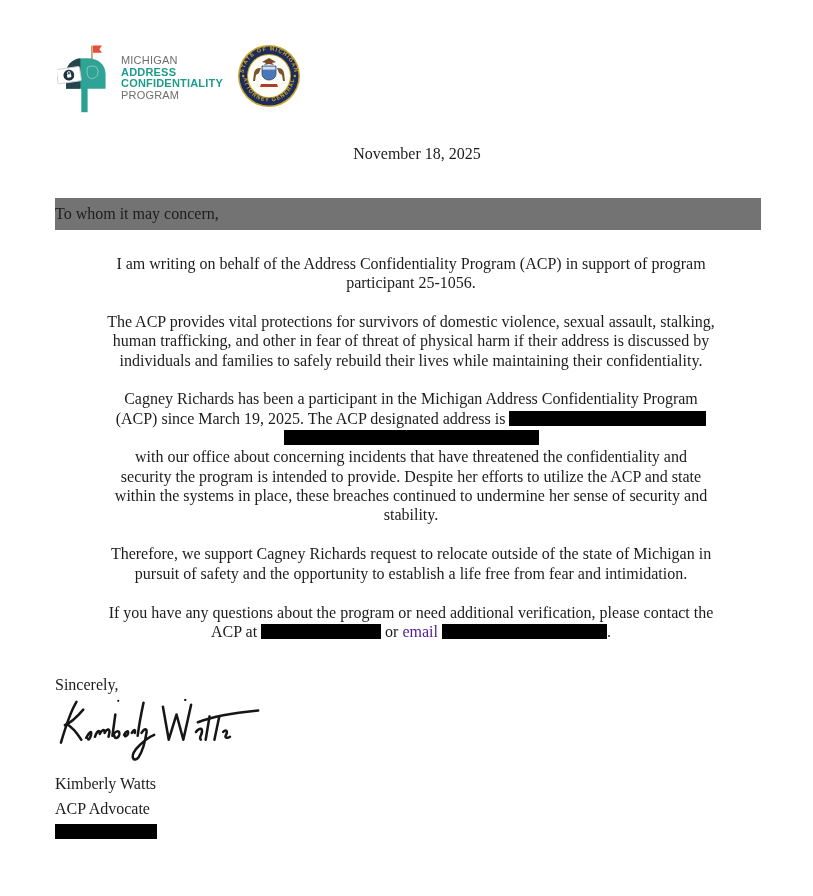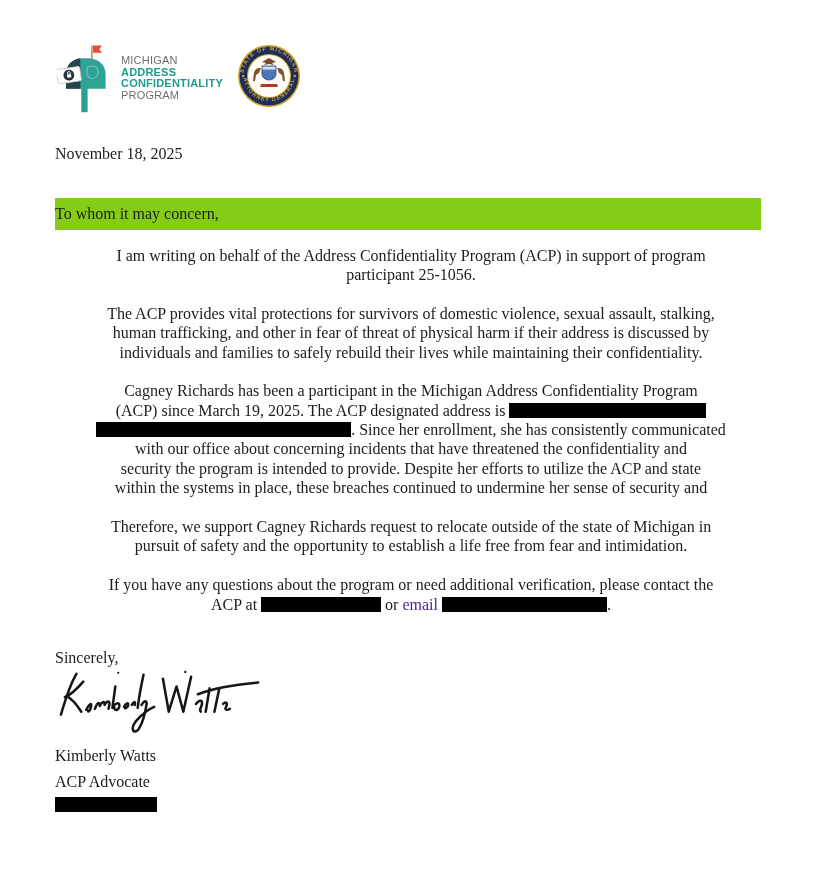--- a/index.html
+++ b/index.html
@@ -23,25 +23,25 @@
     font-size:11px;line-height:11.5px;letter-spacing:.2px;
   }
   .logo-text .lt-gray{color:#6e6e6e;font-weight:500;}
   .logo-text .lt-teal{color:#1f9b8c;font-weight:700;}
   .seal-wrap{margin-left:14px;}
   
   .content{
     position:absolute;top:144px;left:55px;width:712px;
     font-size:16px;line-height:19.35px;
   }
-  .date-line{margin:0 0 35px 0;}
+  .date-line{margin:0 0 35px 12px;text-align:center;}
   .salutation-band{
-    background:#84cc16;
+    background:#737373;
     padding:6px 0 6px 0;
-    margin:0 0 16px 0;
+    margin:0 0 24px 0;
     width:706px;
   }
   .para{margin:0 0 19.5px 0;text-align:center;}
   .line{white-space:pre;}
   .redact{
     display:inline-block;background:#000000;
     height:15px;vertical-align:-2px;
   }
   .email-link{color:#4c1d95;cursor:pointer;}
   .closing-line{margin:34px 0 0 0;}
@@ -137,24 +137,25 @@
           <div class="line"><span>participant 25-1056.</span></div>
         </div>
         <div class="para">
           <div class="line"><span>The ACP provides vital protections for survivors of domestic violence, sexual assault, stalking,</span></div>
           <div class="line"><span>human trafficking, and other in fear of threat of physical harm if their address is discussed by</span></div>
           <div class="line"><span>individuals and families to safely rebuild their lives while maintaining their confidentiality.</span></div>
         </div>
         <div class="para">
           <div class="line"><span>Cagney Richards has been a participant in the Michigan Address Confidentiality Program</span></div>
           <div class="line"><span>(ACP) since March 19, 2025. The ACP designated address is </span><span class="redact" style="width: 197px;"></span></div>
-          <div class="line"><span class="redact" style="width: 255px;"></span><span>. Since her enrollment, she has consistently communicated</span></div>
+          <div class="line"><span class="redact" style="width: 255px;"></span></div>
           <div class="line"><span>with our office about concerning incidents that have threatened the confidentiality and</span></div>
           <div class="line"><span>security the program is intended to provide. Despite her efforts to utilize the ACP and state</span></div>
           <div class="line"><span>within the systems in place, these breaches continued to undermine her sense of security and</span></div>
+          <div class="line"><span>stability.</span></div>
         </div>
         <div class="para">
           <div class="line"><span>Therefore, we support Cagney Richards request to relocate outside of the state of Michigan in</span></div>
           <div class="line"><span>pursuit of safety and the opportunity to establish a life free from fear and intimidation.</span></div>
         </div>
         <div class="para">
           <div class="line"><span>If you have any questions about the program or need additional verification, please contact the</span></div>
           <div class="line"><span>ACP at </span><span class="redact" style="width: 120px;"></span><span> or </span><a class="email-link">email</a><span> </span><span class="redact" style="width: 165px;"></span><span>.</span></div>
         </div>
       </div>

